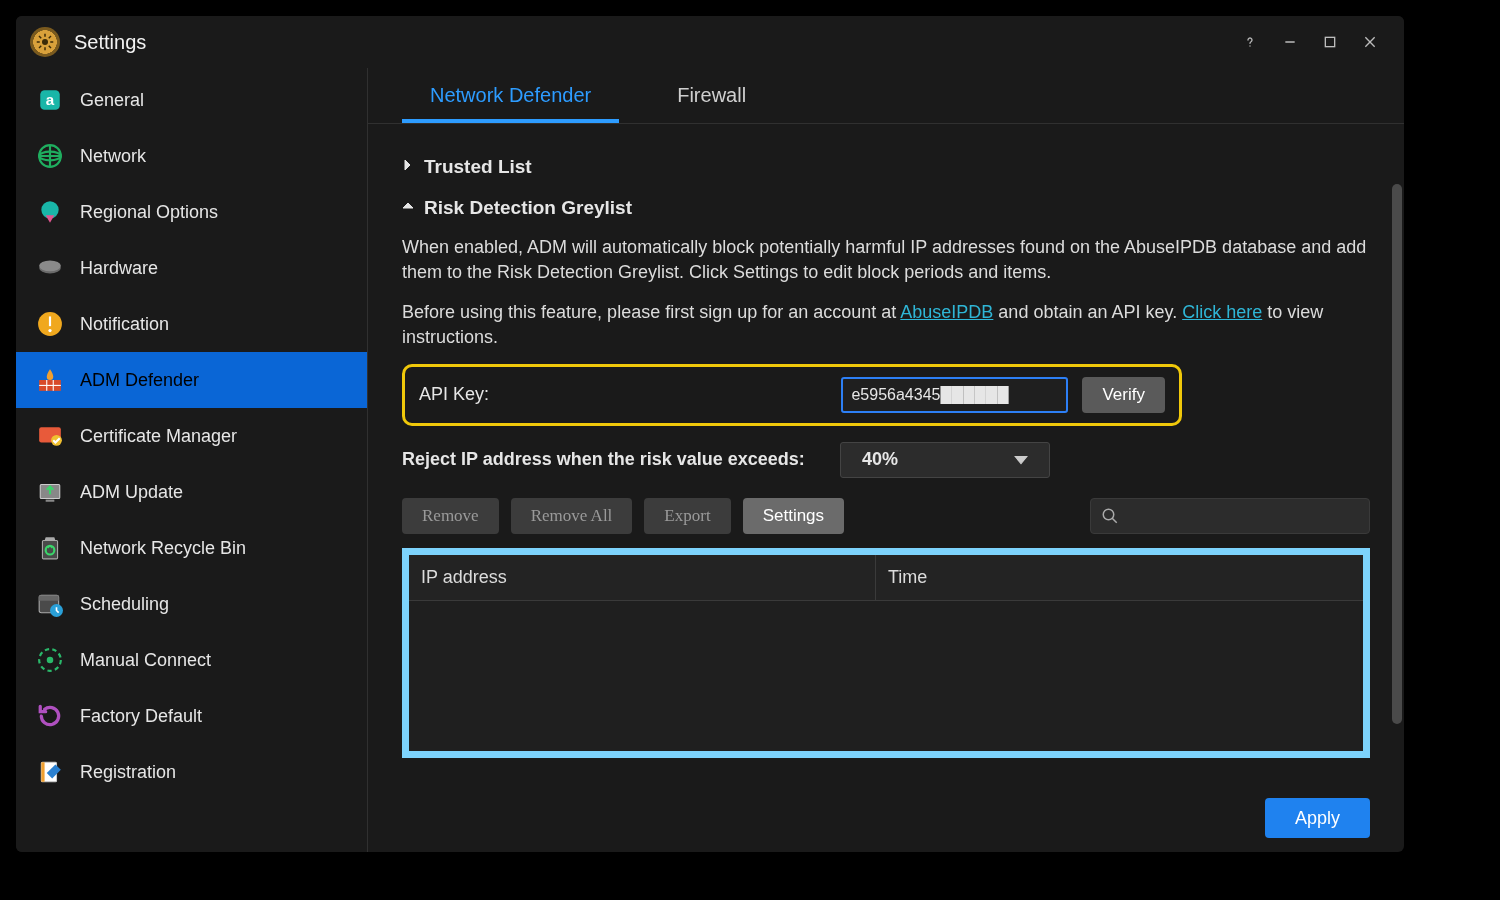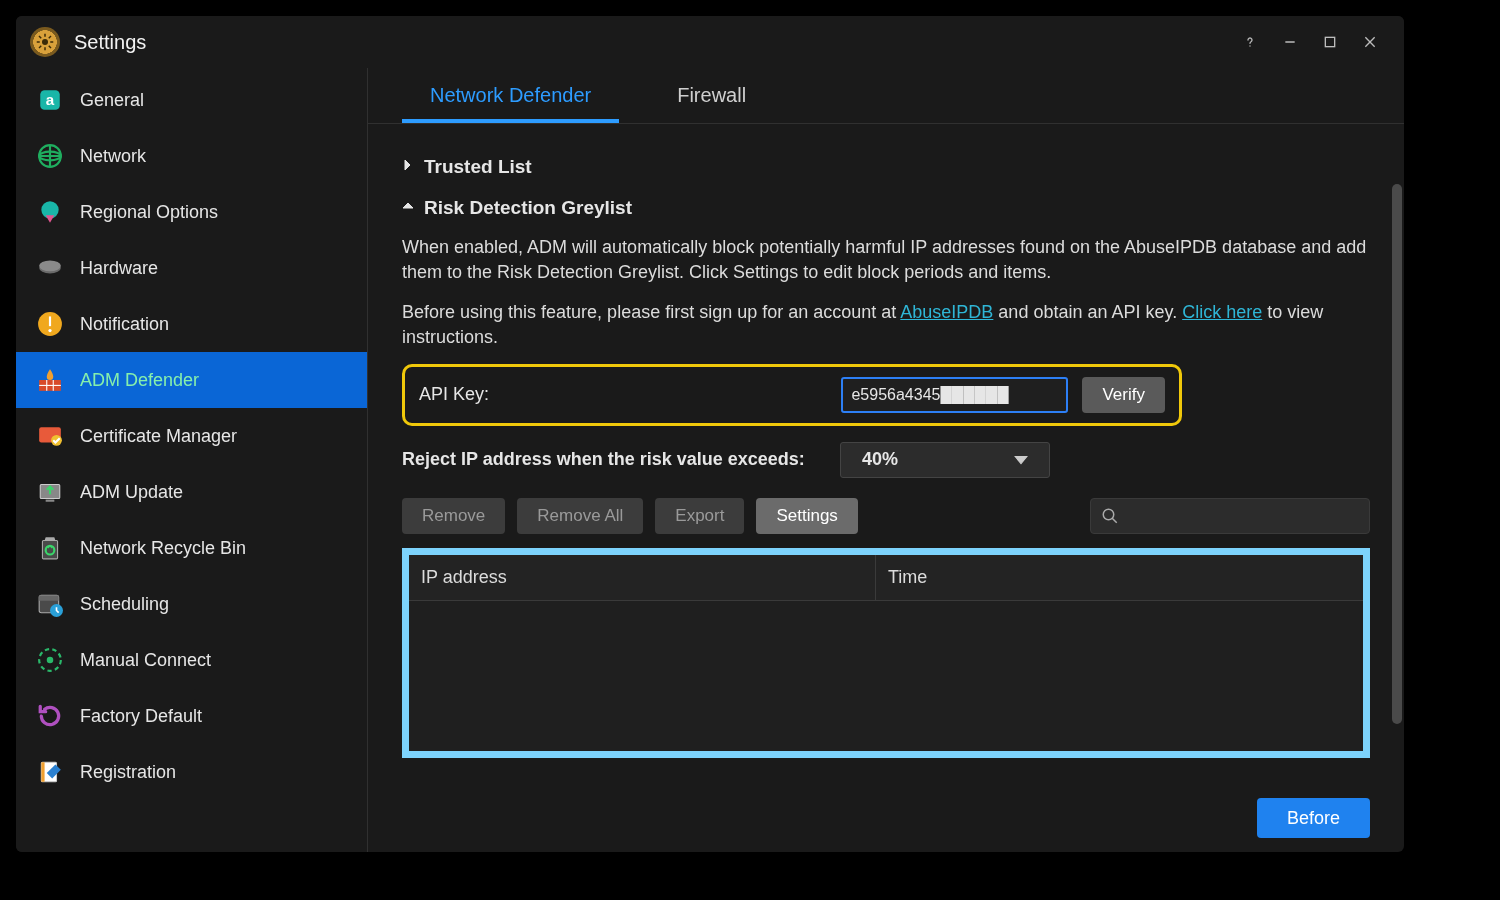--- a/index.html
+++ b/index.html
@@ -31,21 +31,21 @@
   .body { flex: 1; display: flex; min-height: 0; }
   
   .sidebar {
     width: 352px; background: #1a1a1a; border-right: 1px solid #303030;
     overflow-y: auto; padding-top: 4px;
   }
   .side-item {
     display: flex; align-items: center; height: 56px; padding: 0 20px;
     cursor: pointer; font-size: 18px; color: #e6e6e6;
   }
-  .side-item.active { background: #0a66d6; color: #86efac; }
+  .side-item.active { background: #0a66d6; color: #000000; }
   .side-item .icon {
     width: 28px; height: 28px; margin-right: 16px;
     display: flex; align-items: center; justify-content: center;
   }
   .side-item .icon svg { width: 26px; height: 26px; }
   
   .main { flex: 1; display: flex; flex-direction: column; min-width: 0; position: relative; }
   .tabs {
     display: flex; height: 56px; align-items: flex-end; padding-left: 34px;
     border-bottom: 1px solid #303030;
@@ -81,21 +81,21 @@
   .api-label { width: 410px; }
   .api-input {
     flex: 0 0 210px; height: 36px; background: #1f1f1f; border: 2px solid #2d7ff5;
     border-radius: 3px; color: #e6e6e6; padding: 0 8px; font-size: 16px;
     outline: none;
   }
   .btn {
     height: 36px; padding: 0 20px; background: #5a5a5a; color: #fff;
     border: none; border-radius: 4px; font-size: 17px; cursor: pointer;
   }
-  .btn:disabled { background: #3c3c3c; color: #9a9a9a; cursor: default; }
+  .btn:disabled { background: #3c3c3c; color: #9a9a9a; cursor: default; font-family: Liberation Serif, serif; }
   .btn.light { background: #6b6b6b; }
   .form-row { display: flex; align-items: center; gap: 14px; margin-bottom: 20px; max-width: 780px; font-weight: bold; }
   .form-row label { width: 424px; }
   .select {
     width: 210px; height: 36px; background: #2c2c2c; border: 1px solid #444;
     border-radius: 3px; display: flex; align-items: center; justify-content: space-between;
     padding: 0 21px; cursor: pointer; color: #e6e6e6;
   }
   .select svg { width: 14px; height: 14px; stroke: #ccc; fill: #ccc; }
   .action-row { display: flex; align-items: center; gap: 12px; margin-bottom: 14px; }
@@ -387,17 +387,17 @@
             <tr>
                 <td colspan="2">
                   <div class="grid-body"></div>
                 </td>
               </tr>
           </tbody>
         </table>
       </div>
 
       <div class="apply-bar">
-        <button class="btn primary">Before</button>
+        <button class="btn primary">Apply</button>
       </div>
     </div>
   </div>
 </div>
 
 </body></html>

